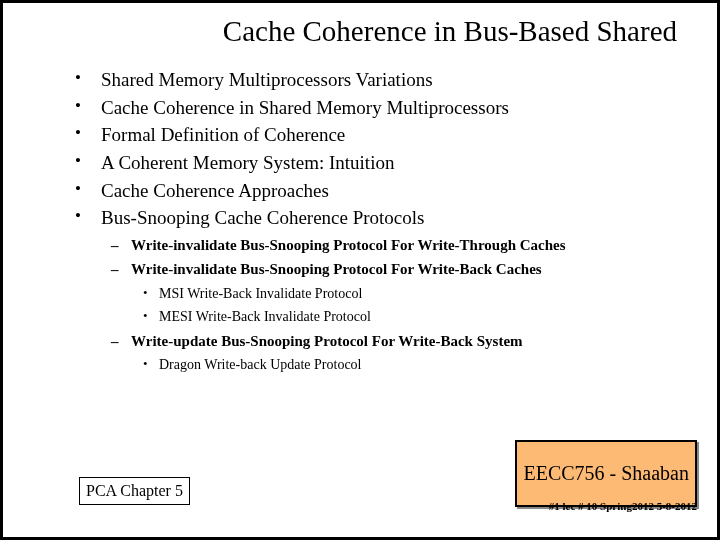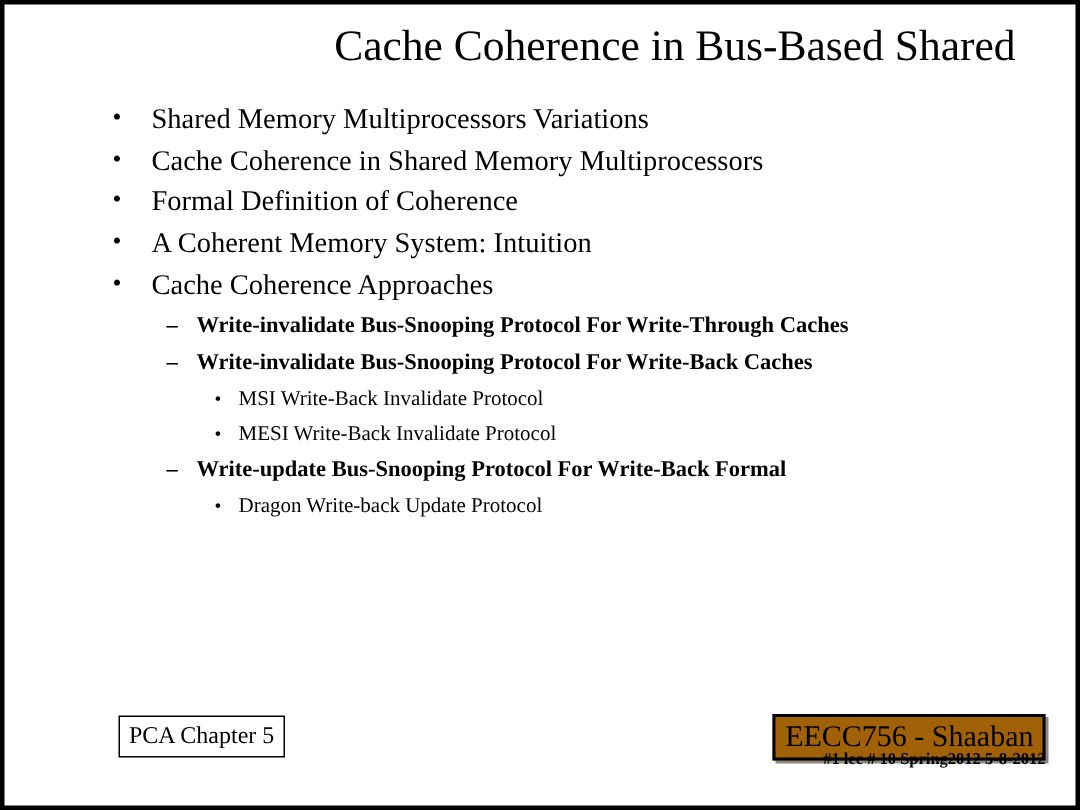--- a/index.html
+++ b/index.html
@@ -78,23 +78,23 @@
     }
     .footer-right {
       position: absolute;
       bottom: 30px;
       right: 20px;
       text-align: center;
     }
     .course-box {
       font-size: 20px;
       border: 2px solid black;
-      padding: 2px 6px;
+      padding: 20px 6px;
       box-shadow: 2px 2px 0 #888;
-      background: #a16207;
+      background: #fdba74;
       display: inline-block;
     }
     .page-info {
       position: absolute;
       bottom: 25px;
       right: 20px;
       font-size: 11px;
       font-weight: bold;
     }
   </style>
@@ -104,25 +104,26 @@
 <div class="title">
   <span>Cache Coherence in Bus-Based Shared</span><br>
 </div>
 
 <ul class="bullet-list">
   <li class="bullet-item">Shared Memory Multiprocessors Variations</li>
   <li class="bullet-item">Cache Coherence in Shared Memory Multiprocessors</li>
   <li class="bullet-item">Formal Definition of Coherence</li>
   <li class="bullet-item">A Coherent Memory System:  Intuition</li>
   <li class="bullet-item">Cache Coherence Approaches</li>
+  <li class="bullet-item">Bus-Snooping Cache Coherence Protocols</li>
   <li class="dash-item">Write-invalidate Bus-Snooping Protocol  For Write-Through Caches</li>
   <li class="dash-item">Write-invalidate Bus-Snooping Protocol For Write-Back Caches</li>
   <li class="sub-bullet-item">MSI Write-Back Invalidate Protocol</li>
   <li class="sub-bullet-item">MESI Write-Back Invalidate Protocol</li>
-  <li class="dash-item">Write-update Bus-Snooping Protocol For Write-Back Formal</li>
+  <li class="dash-item">Write-update Bus-Snooping Protocol For Write-Back System</li>
   <li class="sub-bullet-item">Dragon Write-back Update Protocol</li>
 </ul>
 
 <div class="footer-left">PCA Chapter 5</div>
 
 <div class="footer-right">
   <div class="course-box">EECC756 - Shaaban</div>
 </div>
 
 <div class="page-info">#1  lec # 10    Spring2012  5-8-2012</div>

